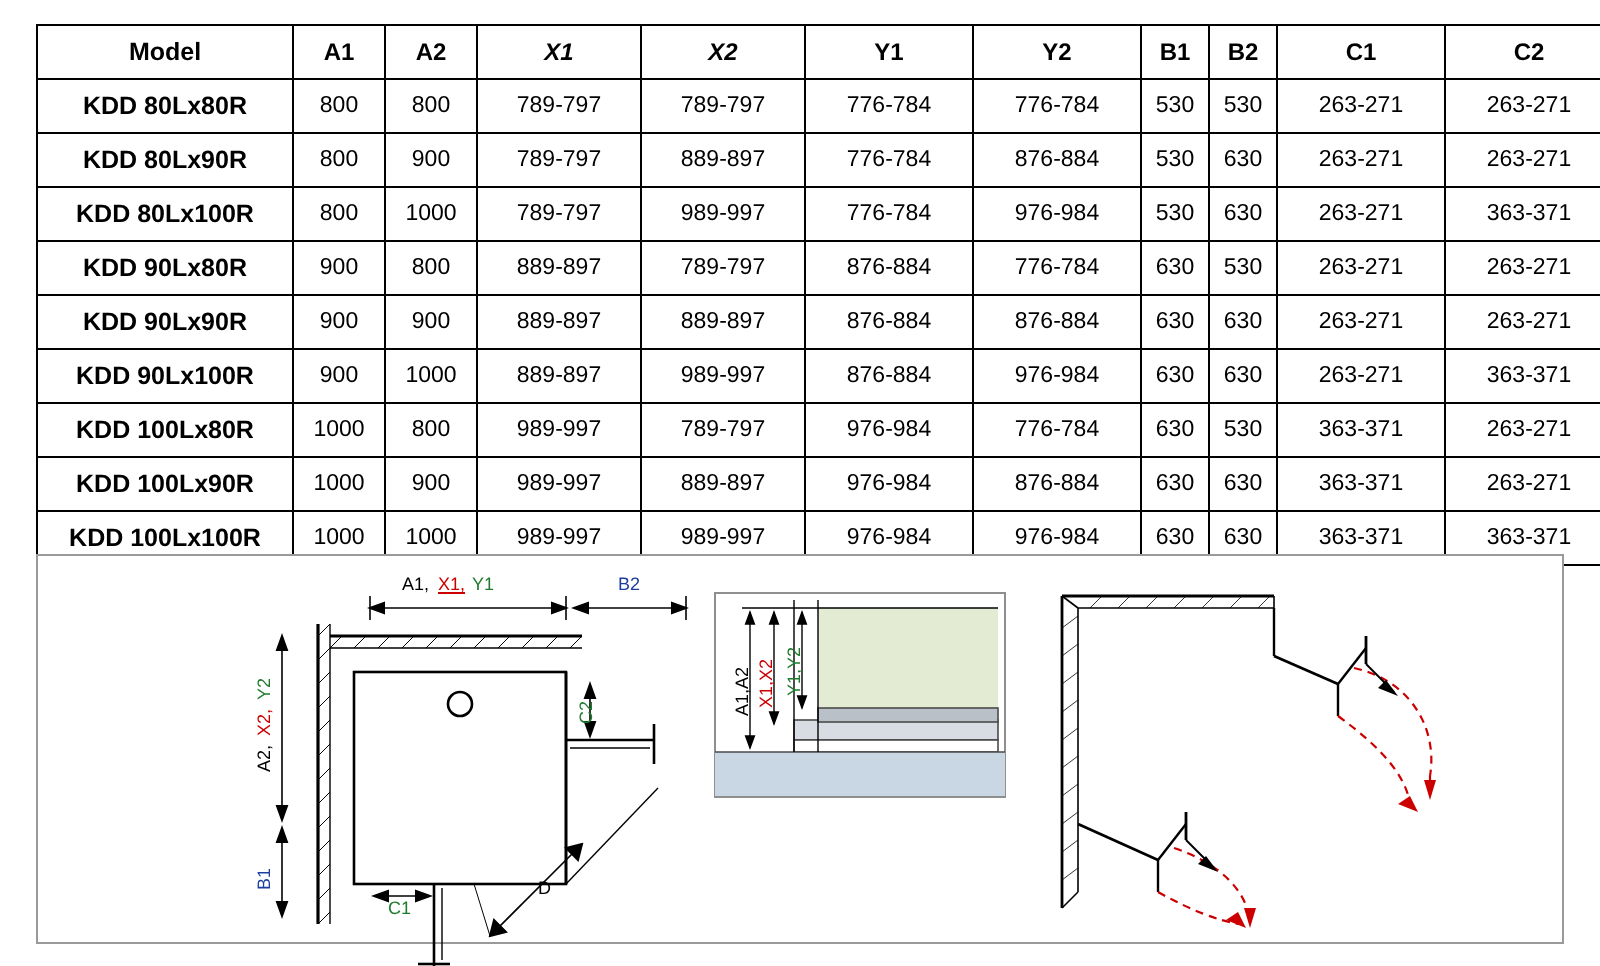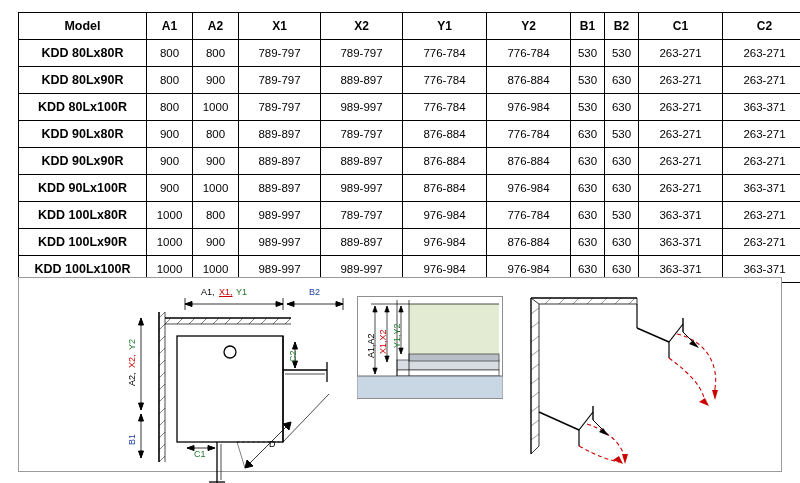--- a/index.html
+++ b/index.html
@@ -46,21 +46,21 @@
     font-weight: bold;
     font-size: 12px;
   }
   table.spec td.model, table.spec th.model {
     font-weight: bold;
     font-size: 12.5px;
     margin-top: 48px;
   }
   
   th.c-black { color: #000000; }
-  th.c-red   { color: #cc0000; }
+  th.c-red   { color: #cc0000; font-style: italic; }
   th.c-blue  { color: #1f3fa0; }
   th.c-green { color: #1f7a2e; }
 
   
   col.w-model { width: 128px; }
   col.w-a     { width: 46px; }
   col.w-x     { width: 82px; }
   col.w-y     { width: 84px; }
   col.w-b     { width: 34px; }
   col.w-c     { width: 84px; }

